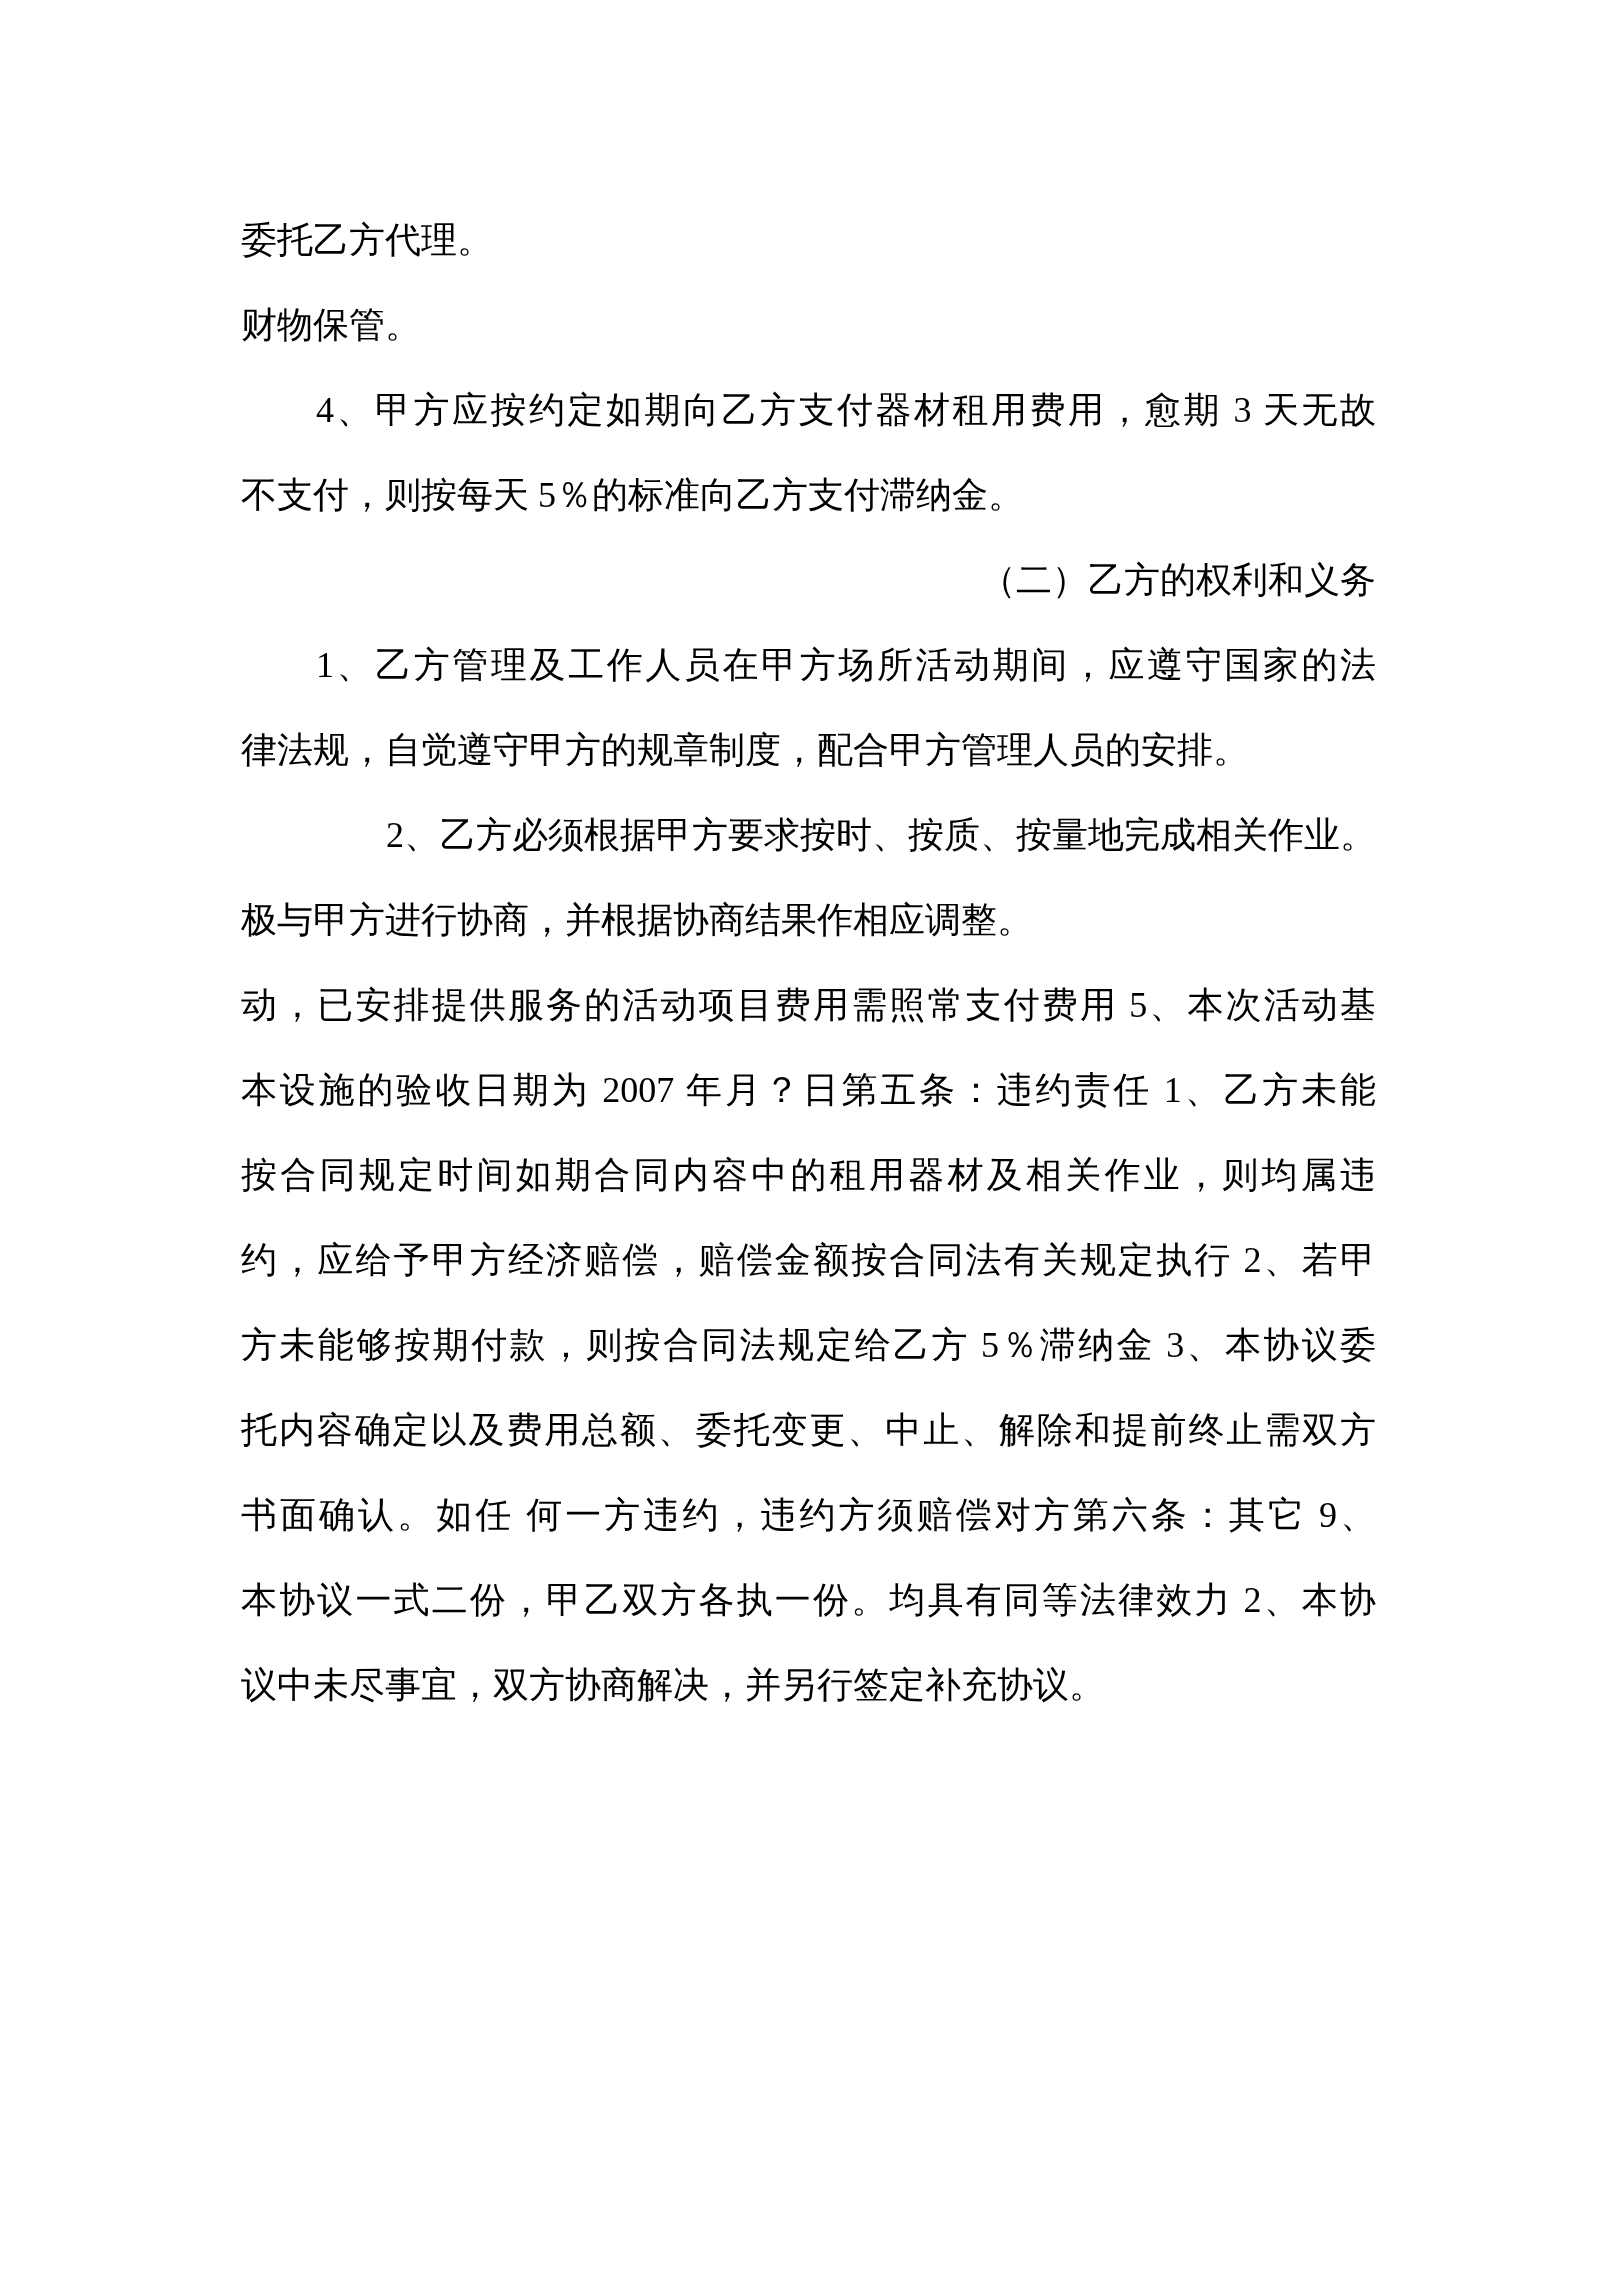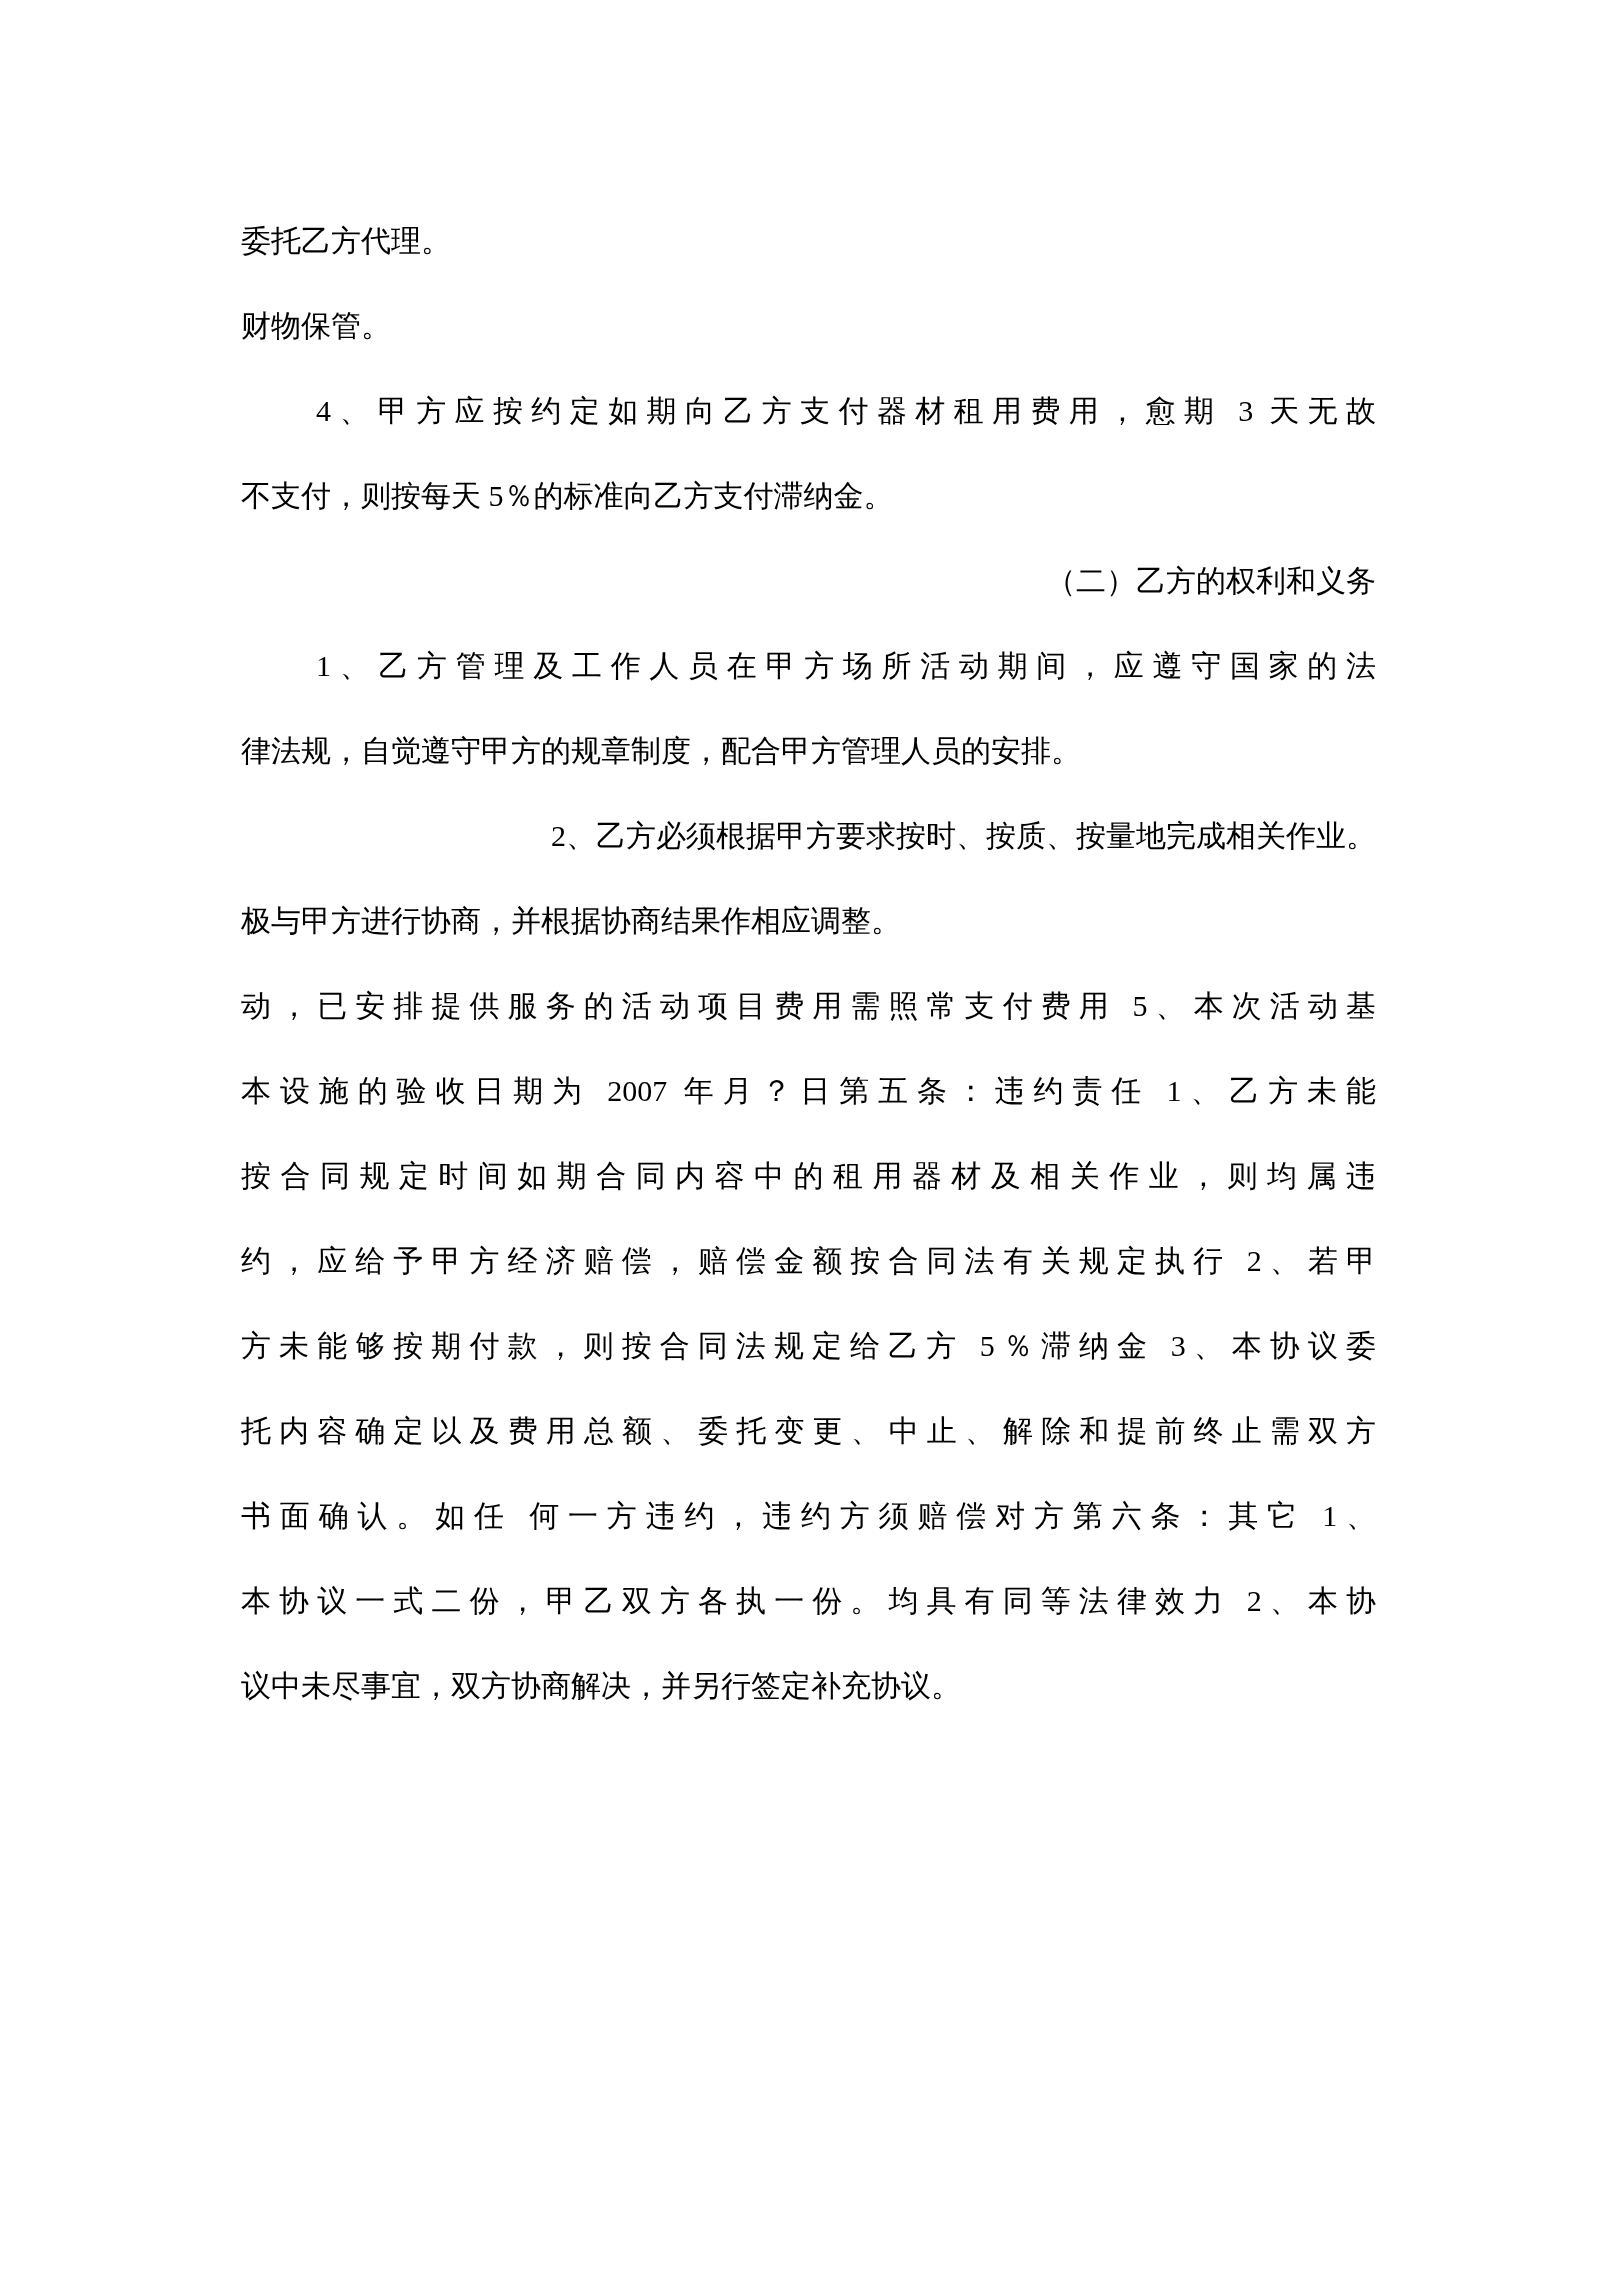--- a/index.html
+++ b/index.html
@@ -14,21 +14,21 @@
     background: #ffffff;
     overflow: hidden;
     font-family: "Liberation Serif", "DejaVu Serif", serif;
     color: #000000;
   }
   .doc {
     position: absolute;
     left: 241px;
     top: 198px;
     width: 1135px;
-    font-size: 30px;
+    font-size: 36px;
     line-height: 85px;
   }
   .line {
     height: 85px;
     text-align: left;
     white-space: normal;
   }
   .line.indent {
     text-indent: 75px;
     text-align: right;
@@ -51,18 +51,18 @@
     <div class="line indent justify">1、乙方管理及工作人员在甲方场所活动期间，应遵守国家的法</div>
     <div class="line">律法规，自觉遵守甲方的规章制度，配合甲方管理人员的安排。</div>
     <div class="line indent">2、乙方必须根据甲方要求按时、按质、按量地完成相关作业。</div>
     <div class="line">极与甲方进行协商，并根据协商结果作相应调整。</div>
     <div class="line justify">动，已安排提供服务的活动项目费用需照常支付费用 5、本次活动基</div>
     <div class="line justify">本设施的验收日期为 2007 年月？日第五条：违约责任 1、乙方未能</div>
     <div class="line justify">按合同规定时间如期合同内容中的租用器材及相关作业，则均属违</div>
     <div class="line justify">约，应给予甲方经济赔偿，赔偿金额按合同法有关规定执行 2、若甲</div>
     <div class="line justify">方未能够按期付款，则按合同法规定给乙方 5％滞纳金 3、本协议委</div>
     <div class="line justify">托内容确定以及费用总额、委托变更、中止、解除和提前终止需双方</div>
-    <div class="line justify">书面确认。如任 何一方违约，违约方须赔偿对方第六条：其它 1、</div>
+    <div class="line justify">书面确认。如任 何一方违约，违约方须赔偿对方第六条：其它 9、</div>
     <div class="line justify">本协议一式二份，甲乙双方各执一份。均具有同等法律效力 2、本协</div>
     <div class="line">议中未尽事宜，双方协商解决，并另行签定补充协议。</div>
   </div>
 </div>
 
 
 </body></html>

